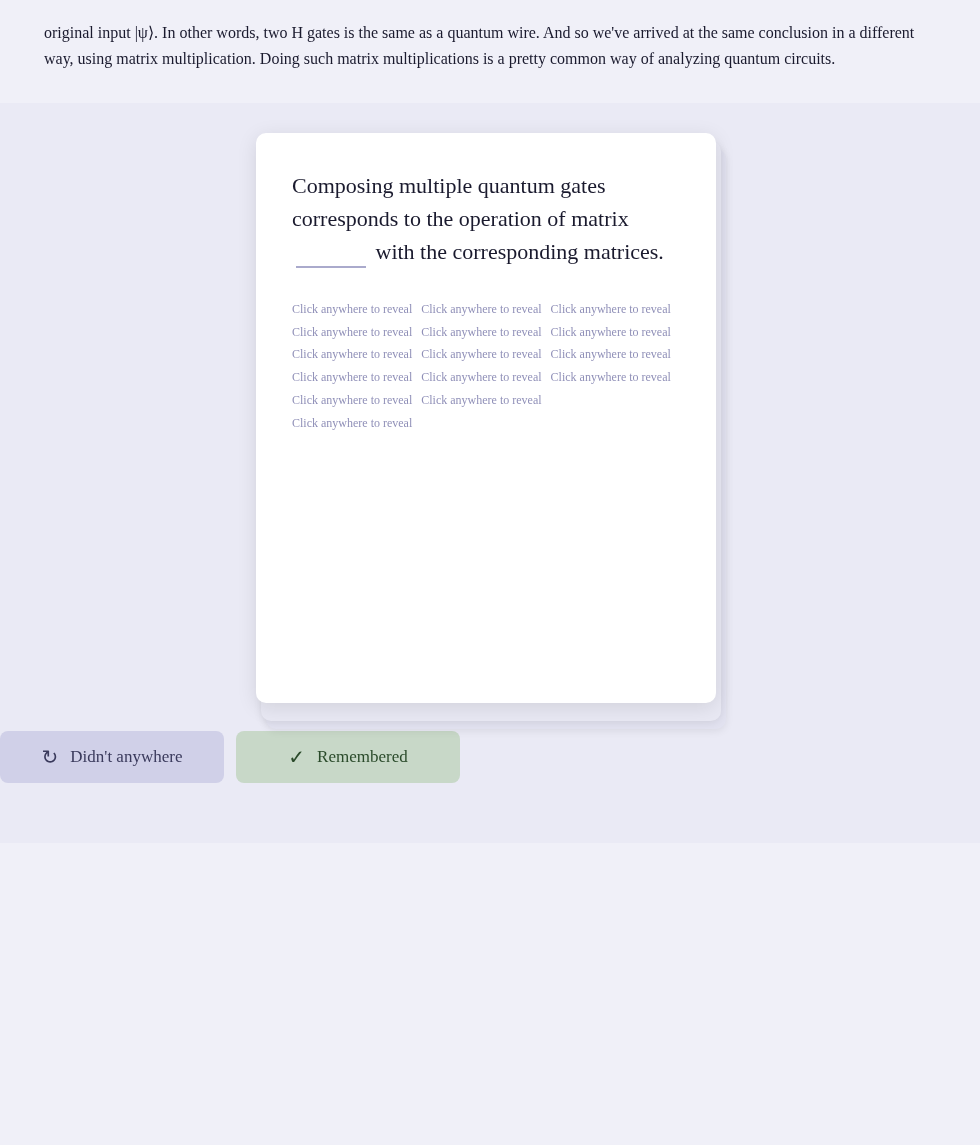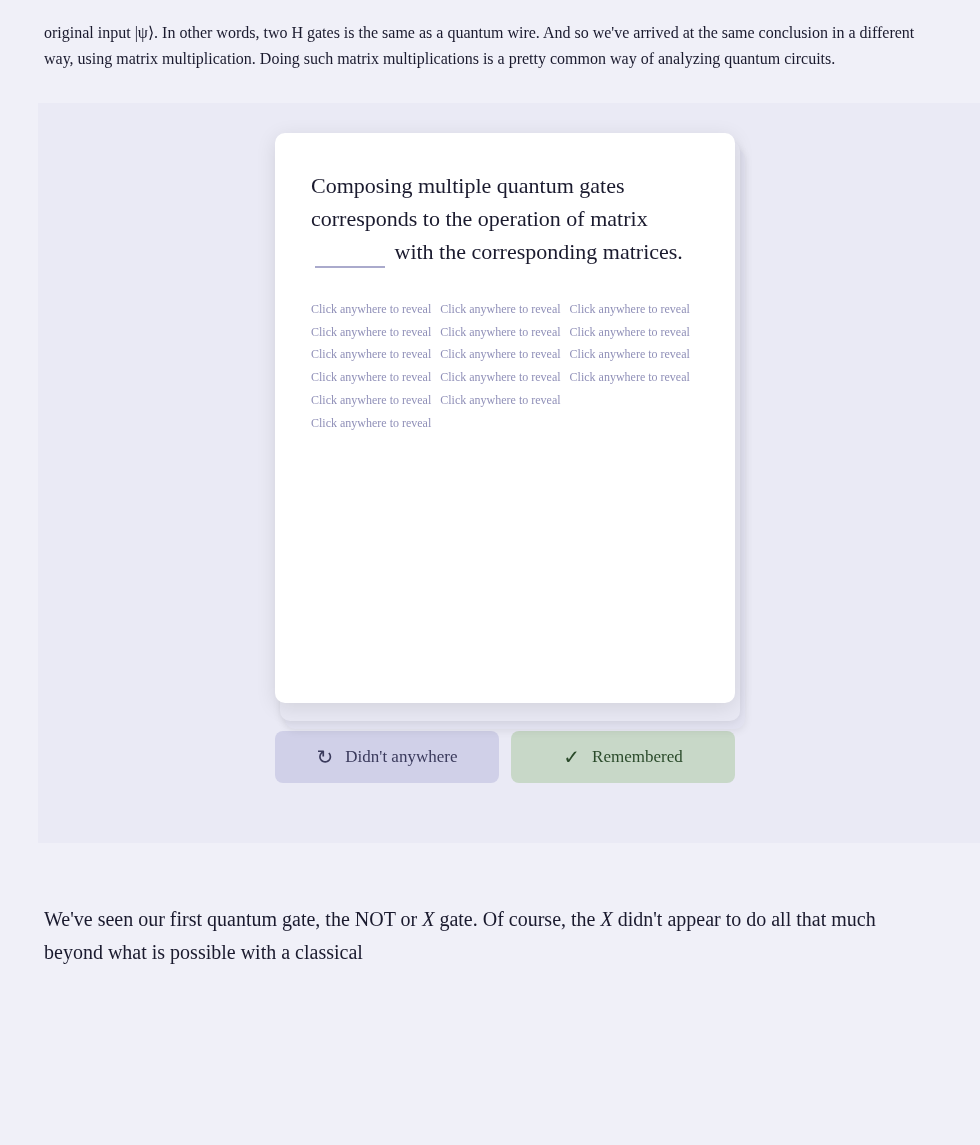--- a/index.html
+++ b/index.html
@@ -28,22 +28,21 @@
       line-height: 1.65;
       color: #1a1a2e;
     }
 
     
     .flashcard-section {
       background-color: #eaeaf5;
       padding: 30px 8px 60px 0;
       display: flex;
       flex-direction: column;
-      align-items: center;
-      margin-left: 38px;
+      align-items: flex-start;
     }
 
     .card-stack-wrapper {
       position: relative;
       width: 460px;
       margin: 0 auto;
     }
 
     
     .card-shadow-2 {
@@ -247,21 +246,14 @@
     <button class="btn-remembered">
       <span class="btn-icon">✓</span>
       <span>Remembered</span>
     </button>
   </div>
 
 </div>
 
 <div class="page-container">
   <div class="hadamard-section">
-    <p>
-      <span>We've seen our first quantum gate, the NOT or</span>
-      <span class="math-italic">X</span>
-      <span>gate. Of course, the</span>
-      <span class="math-italic">X</span>
-      <span>didn't appear to do all that much beyond what is possible with a classical</span>
-    </p>
   </div>
 </div>
 
 </body></html>

